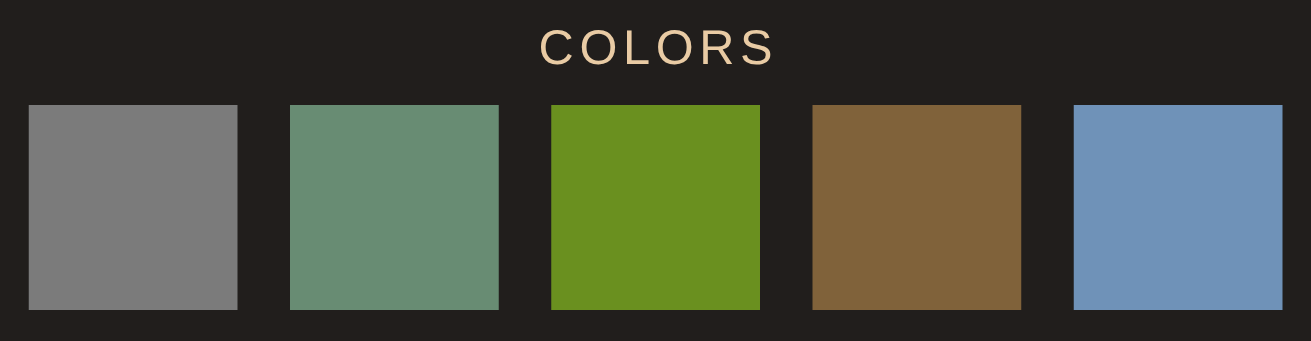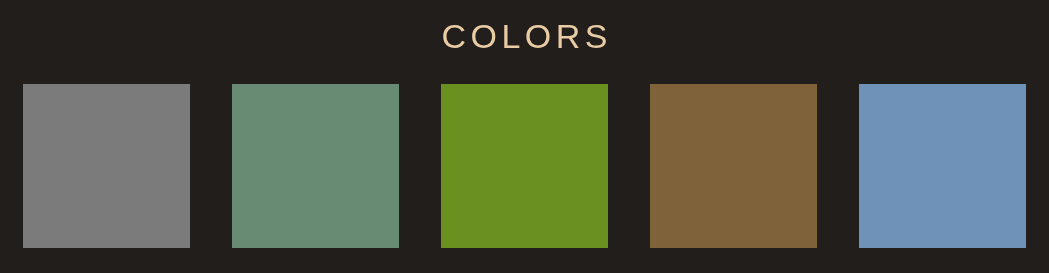--- a/index.html
+++ b/index.html
@@ -25,21 +25,21 @@
   }
   .palette-title {
     margin: 0;
     padding: 0;
     position: absolute;
     top: 19px;
     left: 0;
     right: 0;
     text-align: center;
     font-family: "Liberation Sans", sans-serif;
-    font-size: 34px;
+    font-size: 39px;
     font-weight: 400;
     letter-spacing: 4.5px;
     line-height: 1;
     color: #e9cba4;
     text-indent: 4.5px;
     white-space: nowrap;
   }
   .swatch-row {
     position: absolute;
     top: 84px;

